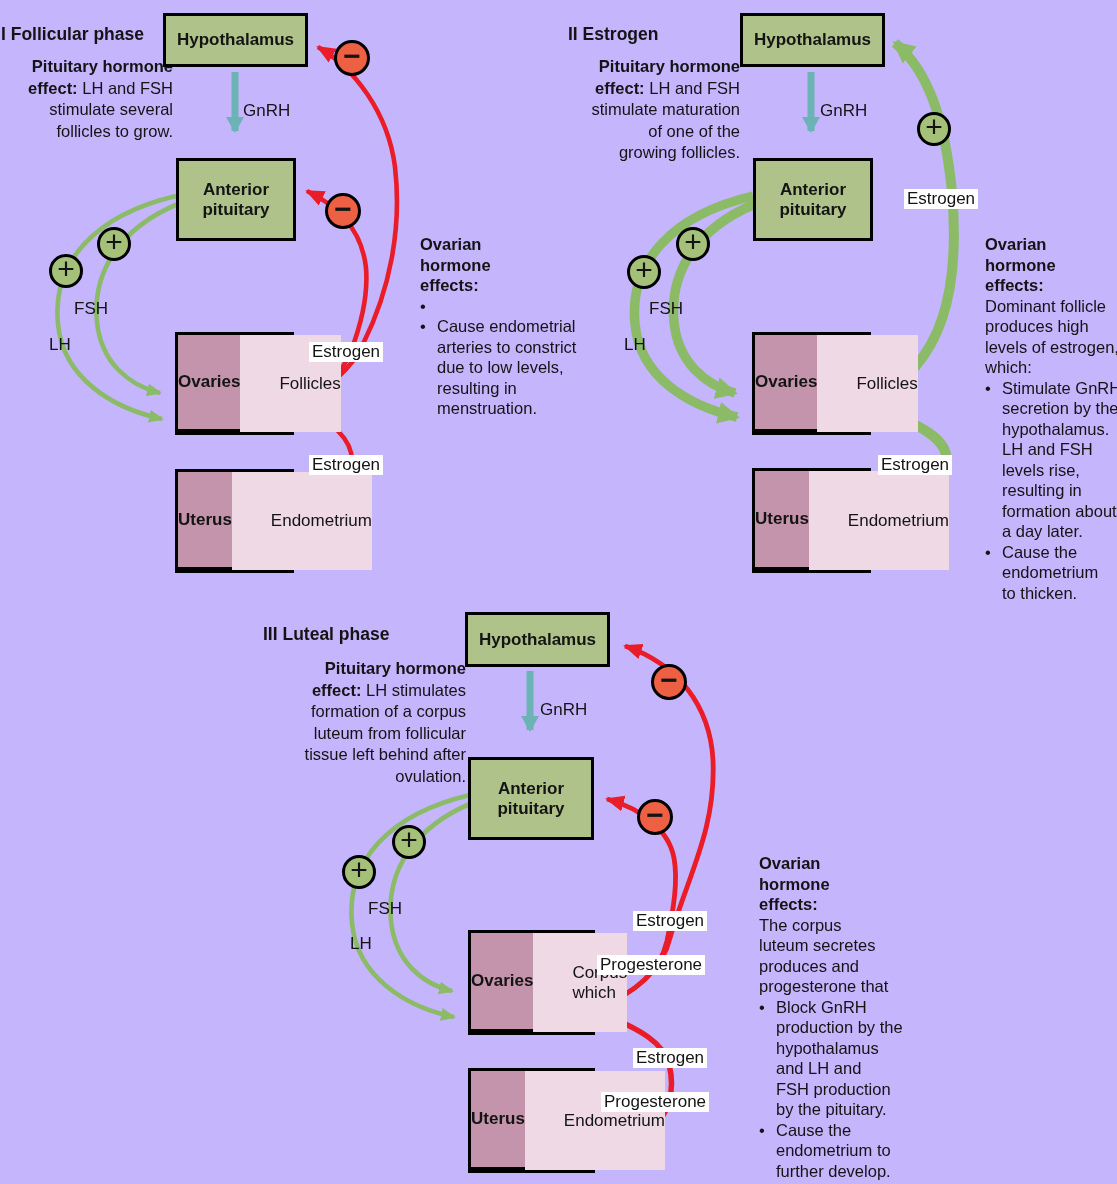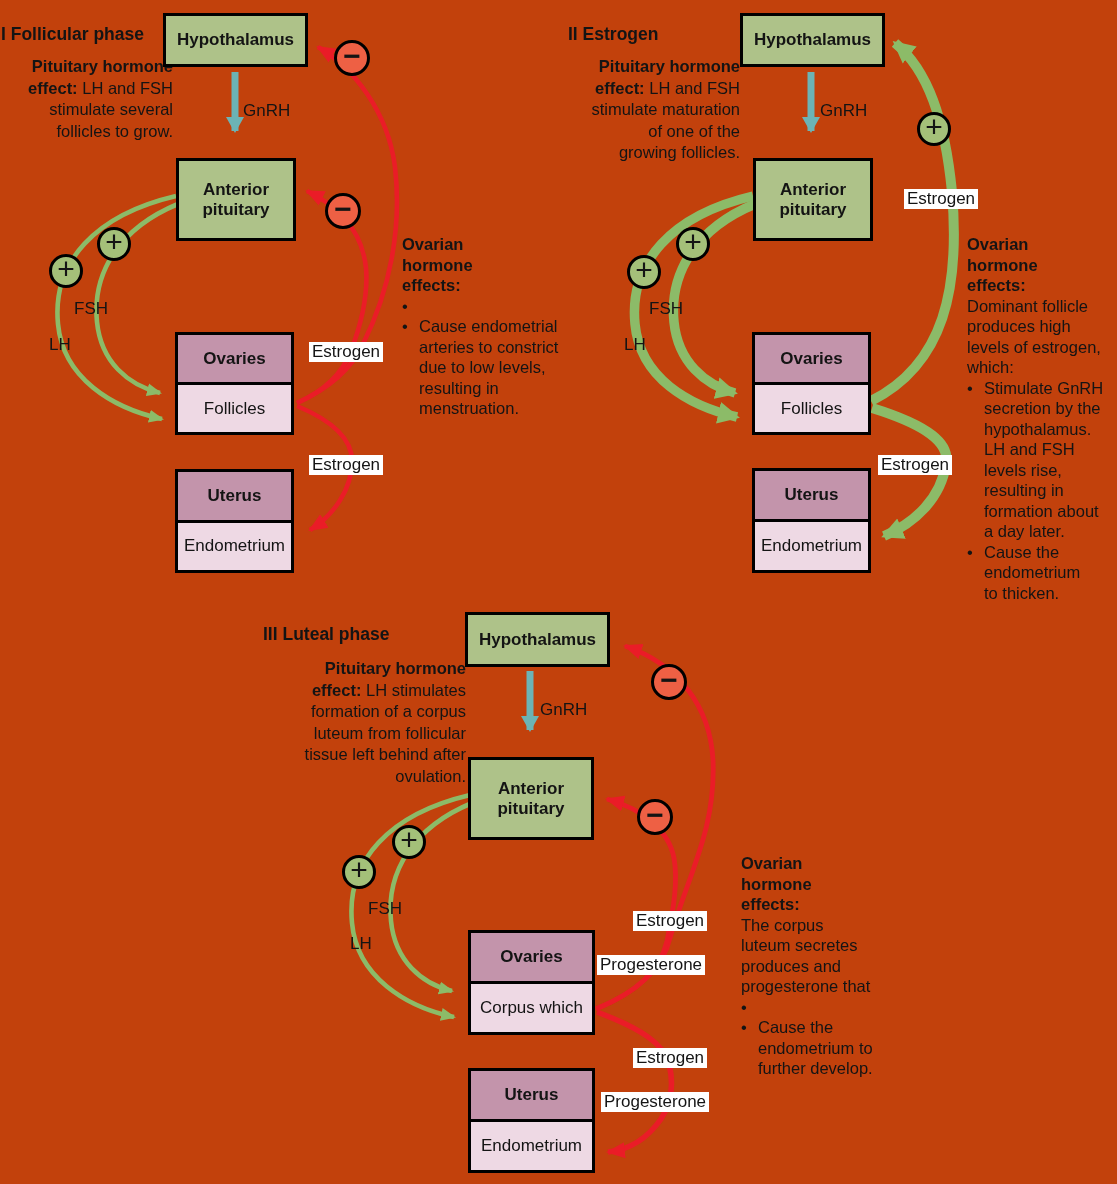--- a/index.html
+++ b/index.html
@@ -1,36 +1,36 @@
 <!DOCTYPE html>
 <html style="--box_green: #aec289; --box_mauve: #c394ab; --box_pink: #eed9e4; --arrow_green: #8cbb68; --arrow_red: #ea1c27; --arrow_teal: #6cb3b5; --plus_fill: #a4c079; --minus_fill: #ee6044;"><head>
 <meta charset="utf-8">
 <style>
   html,body{margin:0;padding:0;background:#fff;}
-  .stage{position:relative;width:1117px;height:1184px;background:#c2410c;overflow:hidden;
+  .stage{position:relative;width:1117px;height:1184px;background:#c4b5fd;overflow:hidden;
          font-family:"Liberation Sans",sans-serif;color:#141414;}
   .panel-title{position:absolute;font-size:17.5px;font-weight:bold;margin:0;white-space:nowrap;}
   .para{position:absolute;font-size:16.5px;line-height:21.5px;white-space:pre-line;text-align:right;}
   .b{font-weight:bold;}
   .pre{white-space:pre-line;}
   .box{position:absolute;border:3px solid #000;box-sizing:border-box;display:flex;align-items:center;
        justify-content:center;text-align:center;font-weight:bold;font-size:17px;line-height:20px;
        white-space:pre-line;background:var(--box_green);}
-  .organ{position:absolute;border:3px solid #000;box-sizing:border-box;display:flex;flex-direction:column;}
+  .organ{position:absolute;border:3px solid #000;box-sizing:border-box;display:flex;flex-direction:row;}
   .organ .row{flex:1;display:flex;align-items:center;justify-content:center;font-size:17px;}
   .organ .top{background:var(--box_mauve);font-weight:bold;border-bottom:3px solid #000;}
-  .organ .bot{background:var(--box_pink);}
+  .organ .bot{background:var(--box_pink);padding-left:39px;}
   .hlabel{position:absolute;font-size:17px;white-space:nowrap;}
   .wbg{background:#fff;padding:0 3px;}
   .sign{position:absolute;box-sizing:border-box;border:3px solid #000;border-radius:50%;
         display:flex;align-items:center;justify-content:center;}
   .sign.plus{width:34px;height:34px;background:var(--plus_fill);font-size:30px;font-weight:400;}
   .sign.minus{width:36px;height:36px;background:var(--minus_fill);font-size:30px;font-weight:bold;}
   .sign span{line-height:1;position:relative;top:-2px;}
-  .effects{position:absolute;font-size:16.5px;line-height:20.5px;}
+  .effects{position:absolute;font-size:16.5px;line-height:20.5px;margin-left:18px;}
   .bullet-row{display:flex;}
   .bullet-row .glyph{width:17px;flex:none;}
   svg.arrows{position:absolute;left:0;top:0;}
 </style>
 </head>
 <body>
 
 <div class="stage">
 
   <svg class="arrows" width="1117" height="1184" viewBox="0 0 1117 1184">
@@ -268,20 +268,26 @@
     <div class="effects" style="left:741px;top:853px;width:170px">
       <div class="b pre">Ovarian
 hormone
 effects:</div>
       <div class="pre">The corpus
 luteum secretes
 produces and
 progesterone that</div>
       <div class="bullet-row">
           <span class="glyph">•</span>
+          <span class="pre">Block GnRH
+production by the
+hypothalamus
+and LH and
+FSH production
+by the pituitary.</span>
         </div>
       <div class="bullet-row">
           <span class="glyph">•</span>
           <span class="pre">Cause the
 endometrium to
 further develop.</span>
         </div>
     </div>
   </section>
 

